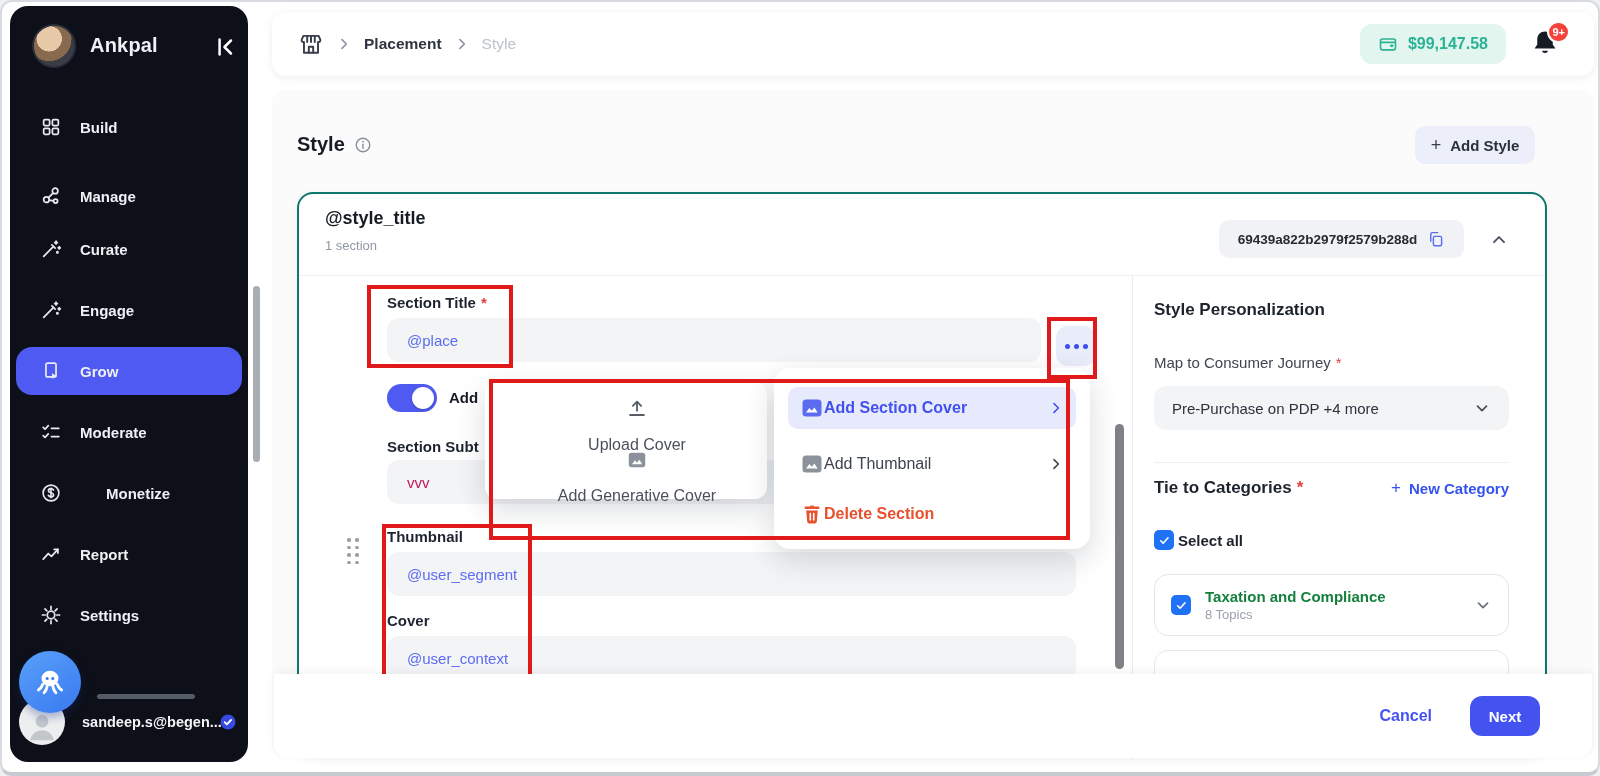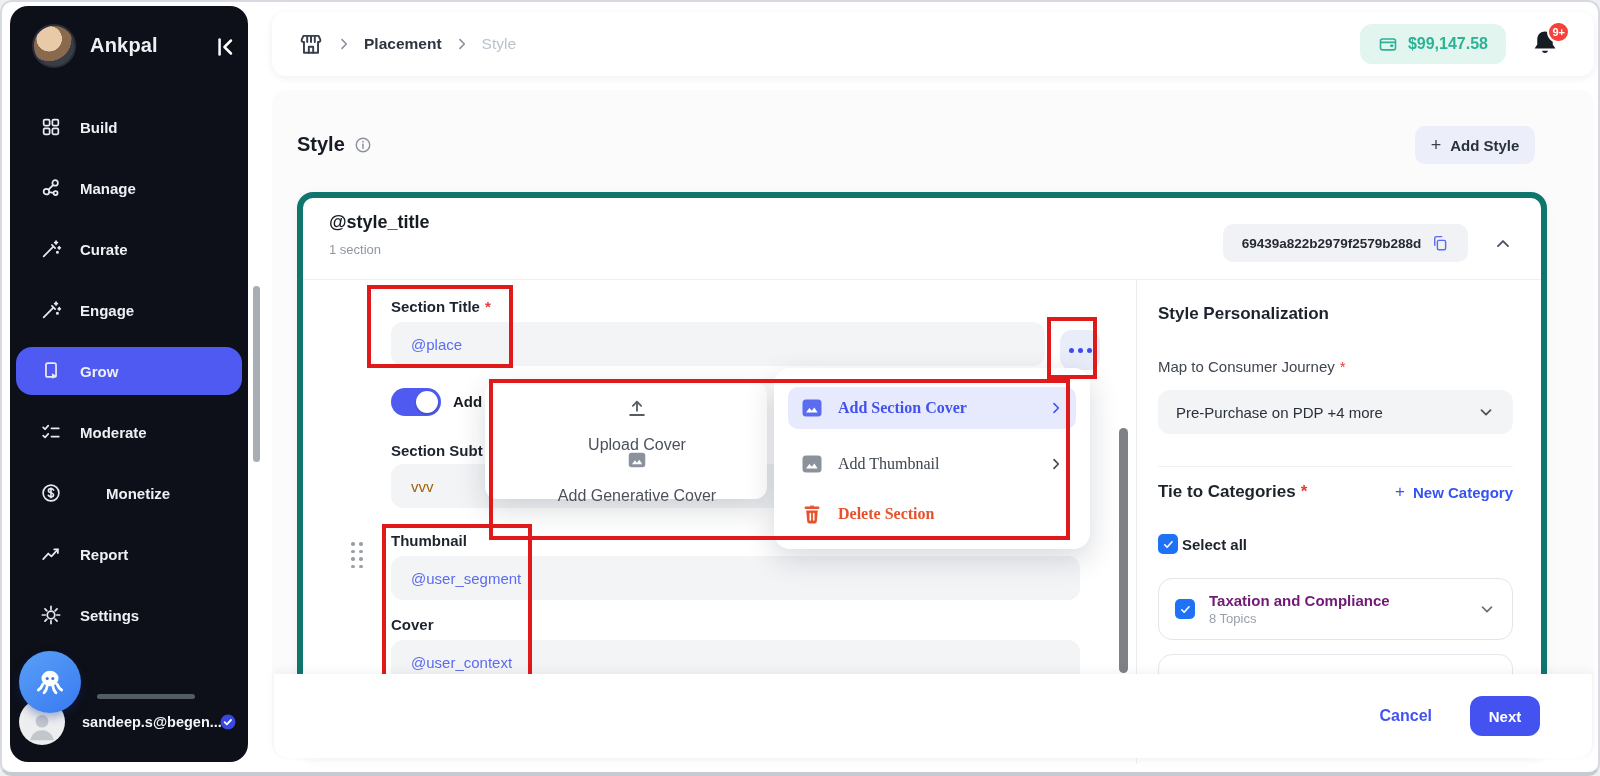--- a/index.html
+++ b/index.html
@@ -35,33 +35,33 @@
   .badge{position:absolute;top:-7px;right:-10px;min-width:22px;height:22px;border-radius:11px;background:#f5423a;border:2px solid #ffffff;color:#fff;font-size:11px;font-weight:700;display:flex;align-items:center;justify-content:center;padding:0 3px;}
 
   
   .panel{left:270px;top:88px;width:1322px;height:668px;background:#fbfbfc;border-radius:14px;}
   .page-title{left:25px;top:43px;display:flex;align-items:center;gap:9px;font-size:20px;font-weight:700;color:#171c24;}
   .info-ic{width:18px;height:18px;color:#8a919c;display:flex;}
   .add-style{left:1143px;top:36px;width:120px;height:38px;border-radius:10px;background:#eceffa;display:flex;align-items:center;justify-content:center;gap:9px;font-size:15px;font-weight:600;color:#2a313c;cursor:pointer;}
   .add-style .plus{font-size:18px;font-weight:500;color:#3a414d;}
 
   
-  .card{left:25px;top:102px;width:1250px;height:566px;background:#ffffff;border:6px solid #0f766e;border-radius:16px;box-shadow:0 2px 10px rgba(23,30,48,.05);}
+  .card{left:25px;top:102px;width:1250px;height:566px;background:#ffffff;border:2px solid #0f766e;border-radius:16px;box-shadow:0 2px 10px rgba(23,30,48,.05);}
   .card-title{left:26px;top:14px;font-size:18px;font-weight:700;color:#171c24;}
   .card-sub{left:26px;top:44px;font-size:13px;color:#8f97a2;}
   .hash-pill{left:920px;top:26px;width:245px;height:38px;border-radius:10px;background:#f1f2f5;display:flex;align-items:center;justify-content:center;gap:10px;font-size:13.5px;font-weight:600;color:#262b33;}
   .hash-pill .ic{width:18px;height:18px;color:#5b6cf0;display:flex;cursor:pointer;}
   .collapse-ic{left:1190px;top:36px;width:20px;height:20px;color:#4c5563;cursor:pointer;}
   .card-hr{left:0;top:81px;width:100%;height:1px;background:#edeff3;}
 
   .f-label{font-size:15px;font-weight:600;color:#1d2430;}
   .req{color:#e03e3e;margin-left:5px;}
   .input{background:#f3f4f6;border-radius:12px;display:flex;align-items:center;padding:0 20px;font-size:15px;cursor:text;}
   .val-token{color:#5b6cf0;}
-  .val-plain{color:#a16207;}
+  .val-plain{color:#be185d;}
   .dots-btn{left:757px;top:132px;width:40px;height:40px;border-radius:12px;background:#e9ecf9;display:flex;align-items:center;justify-content:center;gap:4px;cursor:pointer;}
   .dots-btn i{width:5px;height:5px;border-radius:50%;background:#3d4cf0;}
   .toggle{left:88px;top:190px;width:50px;height:28px;border-radius:14px;background:#4e5af0;cursor:pointer;}
   .toggle .knob{position:absolute;left:25px;top:3px;width:22px;height:22px;border-radius:50%;background:#fff;box-shadow:0 1px 2px rgba(0,0,0,.25);}
   .drag-handle{left:48px;top:344px;width:12px;height:26px;display:grid;grid-template-columns:1fr 1fr;gap:4px;cursor:grab;}
   .drag-handle i{width:3.5px;height:3.5px;border-radius:50%;background:#9aa0a8;}
 
   .divider-v{left:833px;top:82px;width:1px;height:484px;background:#eaecf0;}
   .inner-scroll{left:816px;top:230px;width:9px;height:245px;border-radius:5px;background:#7f8187;z-index:22;}
 
@@ -69,32 +69,32 @@
   .rp-label{left:855px;top:160px;font-size:15px;font-weight:500;color:#3e4650;text-align:center;}
   .rp-select{left:855px;top:192px;width:355px;height:44px;background:#f3f4f6;border-radius:12px;display:flex;align-items:center;justify-content:space-between;padding:0 18px;font-size:15px;color:#2a313c;cursor:pointer;}
   .rp-hr{left:855px;top:268px;width:355px;height:1px;background:#eef0f3;}
   .rp-cat-head{left:855px;top:284px;width:355px;display:flex;align-items:center;justify-content:space-between;}
   .rp-cat-title{font-size:17px;font-weight:700;color:#1d232c;}
   .new-cat{display:flex;align-items:center;gap:8px;color:#3553f0;font-size:15px;font-weight:600;cursor:pointer;}
   .new-cat .plus{font-size:17px;font-weight:500;}
   .selall{left:855px;top:336px;display:flex;align-items:center;gap:4px;font-size:15px;font-weight:600;color:#1d232c;}
   .chk{width:20px;height:20px;border-radius:5px;background:#1f71f5;display:flex;align-items:center;justify-content:center;flex:none;cursor:pointer;}
   .cat-card{left:855px;top:380px;width:355px;height:62px;border:1px solid #e2e5ea;border-radius:14px;background:#fff;display:flex;align-items:center;gap:14px;padding:0 16px;cursor:pointer;}
-  .cat-name{font-size:15px;font-weight:700;color:#701a75;}
+  .cat-name{font-size:15px;font-weight:700;color:#15803d;}
   .cat-topics{font-size:13px;color:#9aa1ab;margin-top:2px;}
   .cat-chevron{margin-left:auto;width:18px;height:18px;color:#6b7280;display:flex;}
   .stub-card{left:855px;top:456px;width:355px;height:40px;border:1px solid #e4e7eb;border-radius:14px;background:#fff;}
 
   
   .menu{background:#fff;border-radius:12px;box-shadow:0 10px 30px rgba(15,23,42,.16);z-index:30;}
   .submenu{left:483px;top:380px;width:282px;height:117px;}
   .menu-row{position:absolute;left:0;width:100%;height:36px;display:flex;align-items:center;gap:16px;padding-left:22px;font-size:16px;font-weight:500;color:#4b515b;cursor:pointer;flex-direction:column;}
   .menu-row .ic{width:22px;height:22px;color:#565c66;flex:none;display:flex;}
   .context{left:772px;top:366px;width:316px;height:181px;border-radius:16px;}
-  .ctx-row{position:absolute;left:14px;width:288px;height:42px;border-radius:10px;display:flex;align-items:center;gap:14px;padding:0 12px;font-size:16px;cursor:pointer;font-family:Liberation Serif, serif;}
+  .ctx-row{position:absolute;left:14px;width:288px;height:42px;border-radius:10px;display:flex;align-items:center;gap:0;padding:0 12px;font-size:16px;cursor:pointer;}
   .ctx-row .ic{width:24px;height:24px;flex:none;display:flex;}
   .ctx-row .lbl{flex:1;}
   .ctx-row .chev{width:16px;height:16px;display:flex;}
   .ctx-hl{background:#e7eafc;color:#4150ee;font-weight:600;}
   .ctx-plain{color:#3d444e;font-weight:500;}
   .ctx-danger{color:#e8512d;font-weight:600;}
 
   
   .redbox{border:4px solid #e01a1a;z-index:40;pointer-events:none;}
 
@@ -122,21 +122,21 @@
       <span class="ic">
           <svg viewBox="0 0 24 24" fill="none" stroke="currentColor" stroke-width="1.9">
             <rect x="4" y="4" width="6.5" height="6.5" rx="1.4"></rect>
             <rect x="13.5" y="4" width="6.5" height="6.5" rx="1.4"></rect>
             <rect x="4" y="13.5" width="6.5" height="6.5" rx="1.4"></rect>
             <rect x="13.5" y="13.5" width="6.5" height="6.5" rx="1.4"></rect>
           </svg>
         </span>
       <span>Build</span>
     </div>
-    <div class="abs sb-item" style="top:158px;text-align:right;">
+    <div class="abs sb-item" style="top:166px;text-align:right;">
       <span class="ic">
           <svg viewBox="0 0 24 24" fill="none" stroke="currentColor" stroke-width="1.9">
             <circle cx="7" cy="16" r="3"></circle>
             <circle cx="16.5" cy="6.5" r="3"></circle>
             <circle cx="17" cy="17.5" r="2.2"></circle>
             <path d="M9.3 13.8l4.9-5M9.9 16.6l4.9.7"></path>
           </svg>
         </span>
       <span>Manage</span>
     </div>

